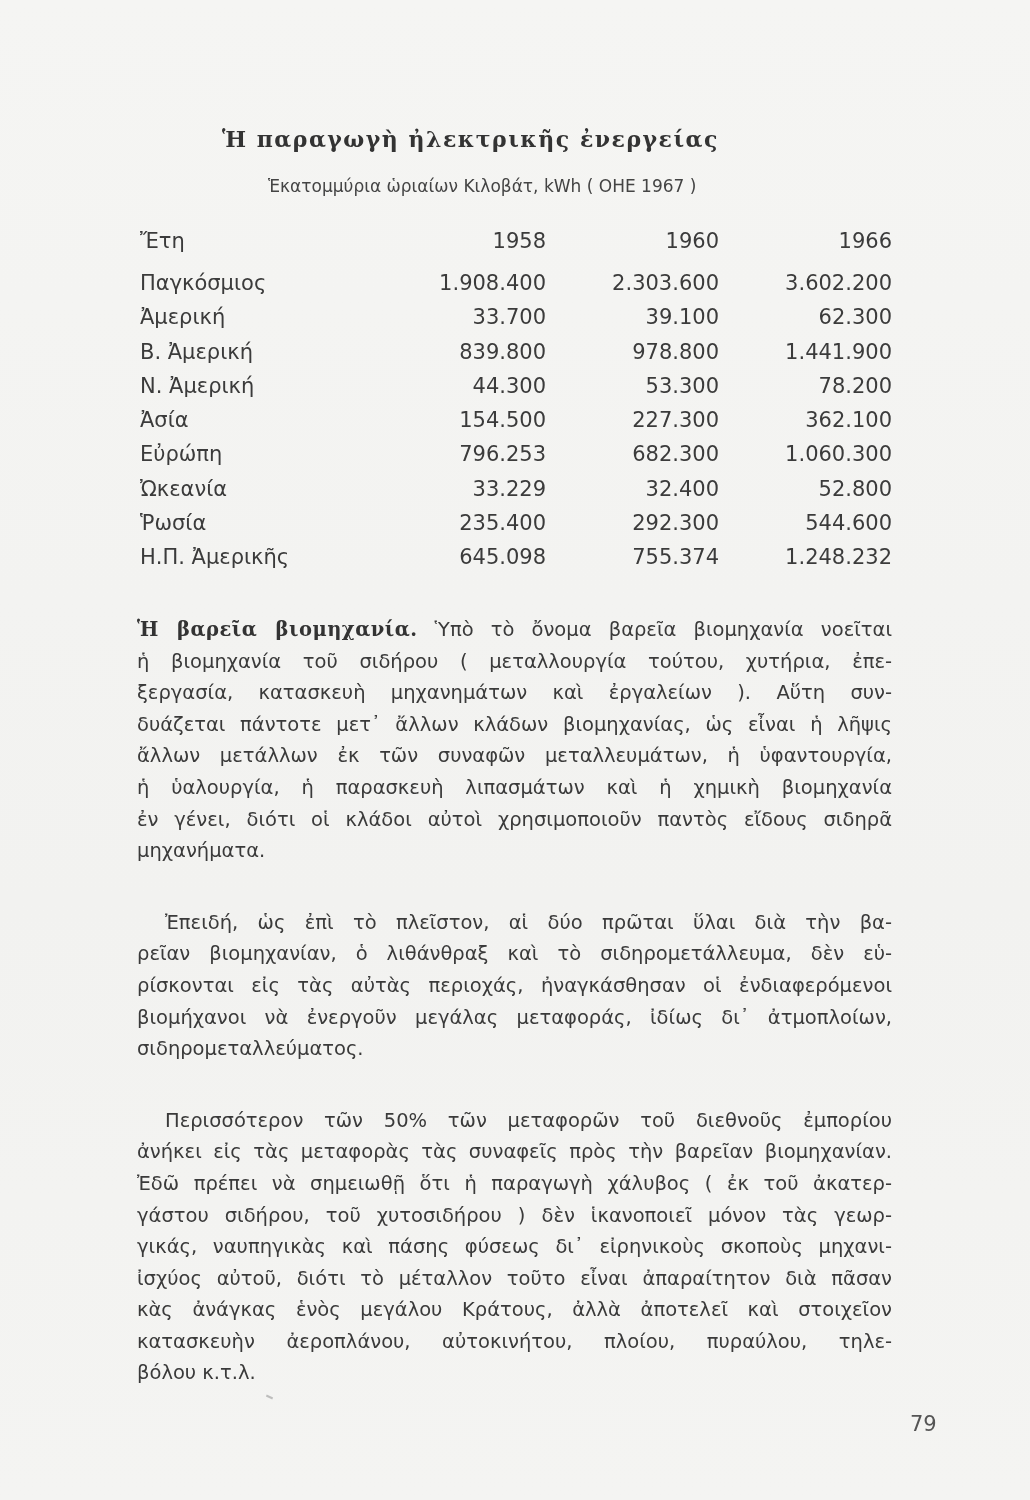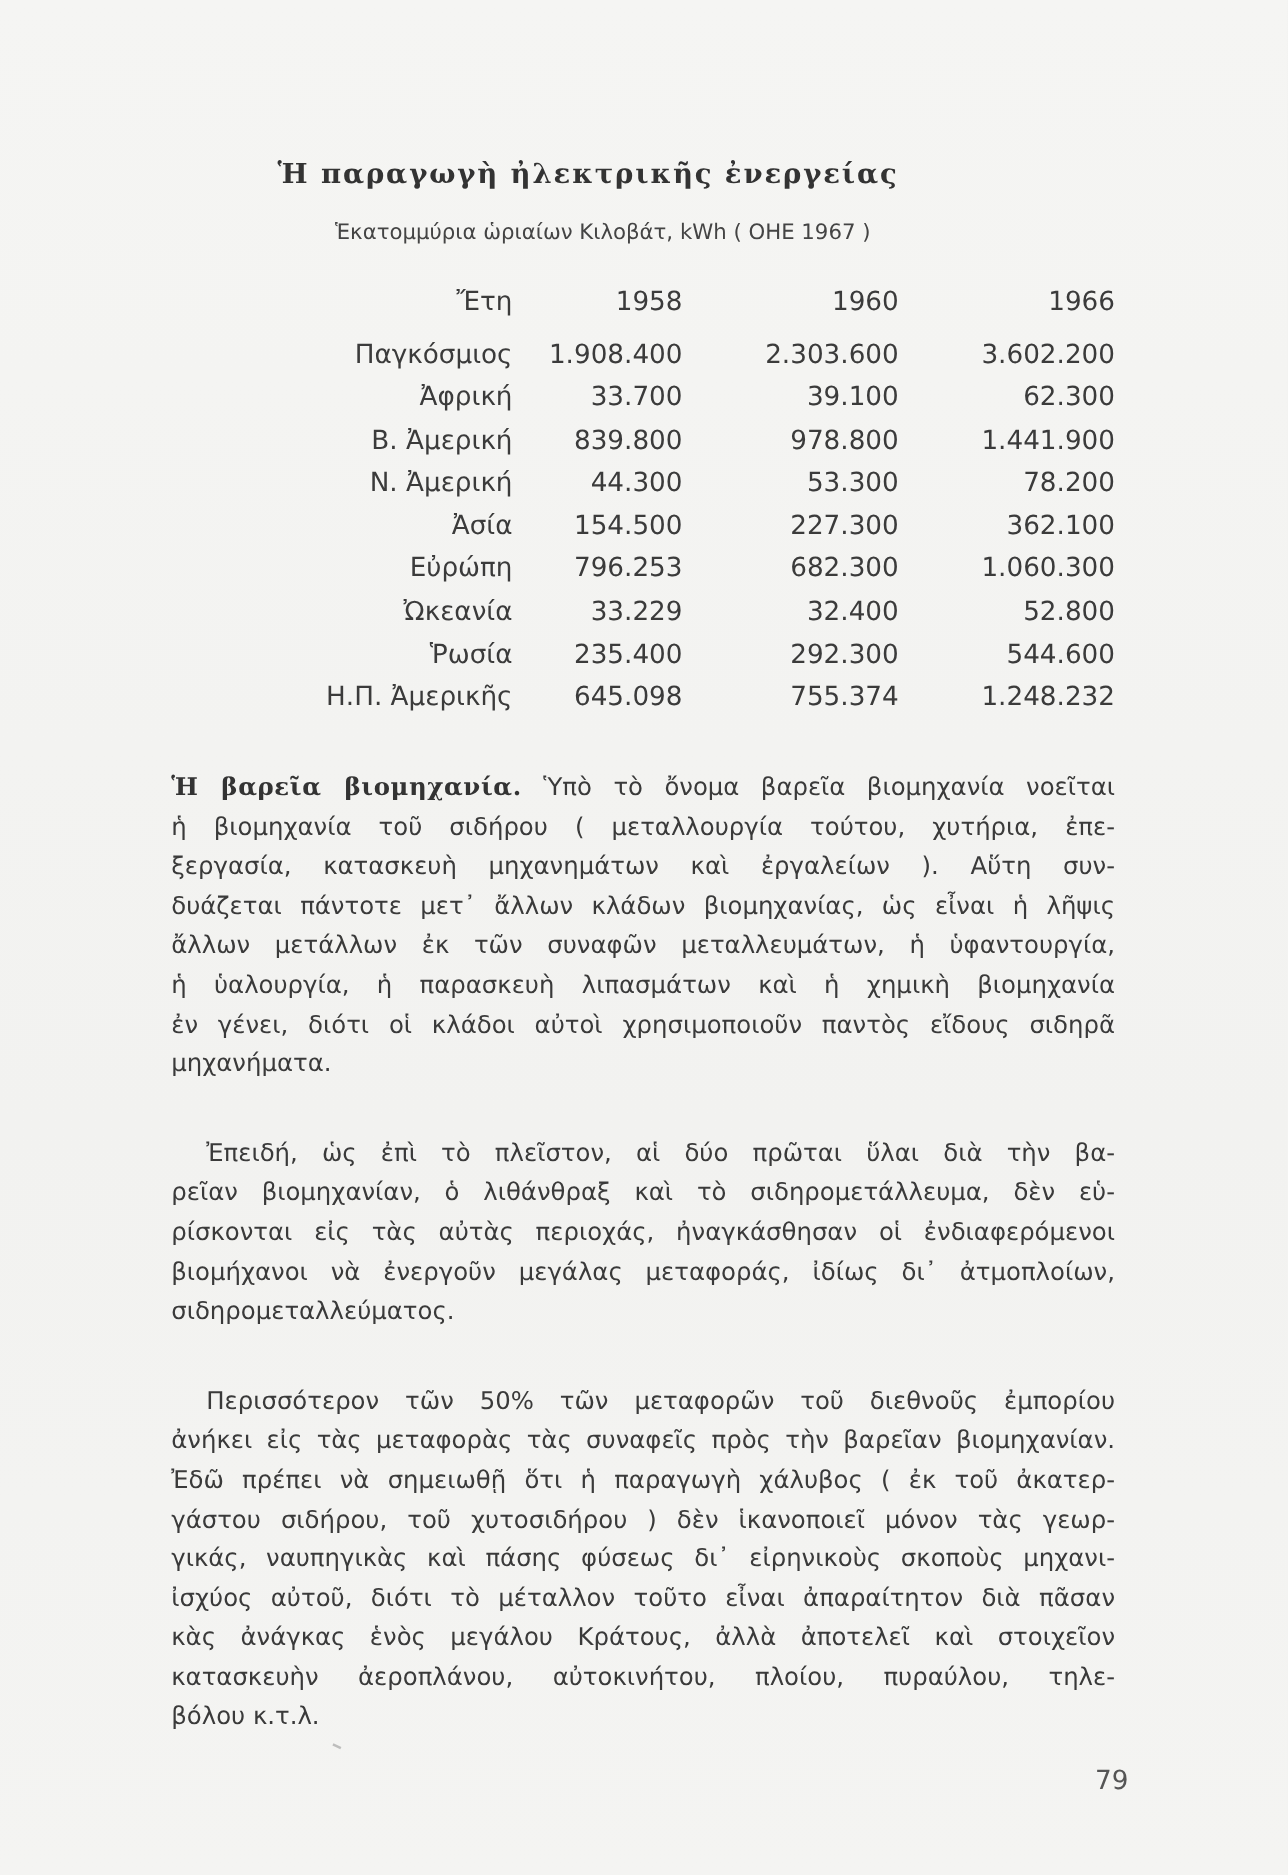--- a/index.html
+++ b/index.html
@@ -48,21 +48,21 @@
       font-size: 21px;
       color: #3b3b3b;
     }
     table.data td, table.data th {
       padding: 0;
       height: 34.3px;
       line-height: 34.3px;
       white-space: nowrap;
       font-weight: normal;
     }
-    table.data .label { width: 270px; text-align: right; }
+    table.data .label { width: 270px; text-align: left; }
     table.data .c1 { width: 136px; text-align: right; }
     table.data .c2 { width: 173px; text-align: right; }
     table.data .c3 { width: 173px; text-align: right; }
     table.data thead th { height: 40px; line-height: 30px; vertical-align: top; }
     .body-text {
       position: absolute;
       left: 137px;
       top: 614px;
       width: 755px;
       font-size: 19.5px;
@@ -74,21 +74,21 @@
       font-family: "DejaVu Serif", serif;
       font-weight: bold;
       letter-spacing: 0.5px;
       color: #333;
     }
     .line { display: block; text-align: justify; text-align-last: justify; white-space: nowrap; }
     .line.last { text-align-last: left; }
     .line.indent { padding-left: 28px; margin-top: 40px; }
     .page-number {
       position: absolute;
-      left: 876px;
+      left: 910px;
       top: 1412px;
       font-size: 21px;
       color: #555;
     }
     .speck {
       position: absolute;
       left: 266px;
       top: 1396px;
       width: 7px;
       height: 2px;
@@ -115,21 +115,21 @@
       </tr>
     </thead>
     <tbody>
       <tr>
         <td class="label">Παγκόσμιος</td>
         <td class="c1">1.908.400</td>
         <td class="c2">2.303.600</td>
         <td class="c3">3.602.200</td>
       </tr>
       <tr>
-        <td class="label">Ἀφρική</td>
+        <td class="label">Ἀμερική</td>
         <td class="c1">33.700</td>
         <td class="c2">39.100</td>
         <td class="c3">62.300</td>
       </tr>
       <tr>
         <td class="label">Β. Ἀμερική</td>
         <td class="c1">839.800</td>
         <td class="c2">978.800</td>
         <td class="c3">1.441.900</td>
       </tr>

